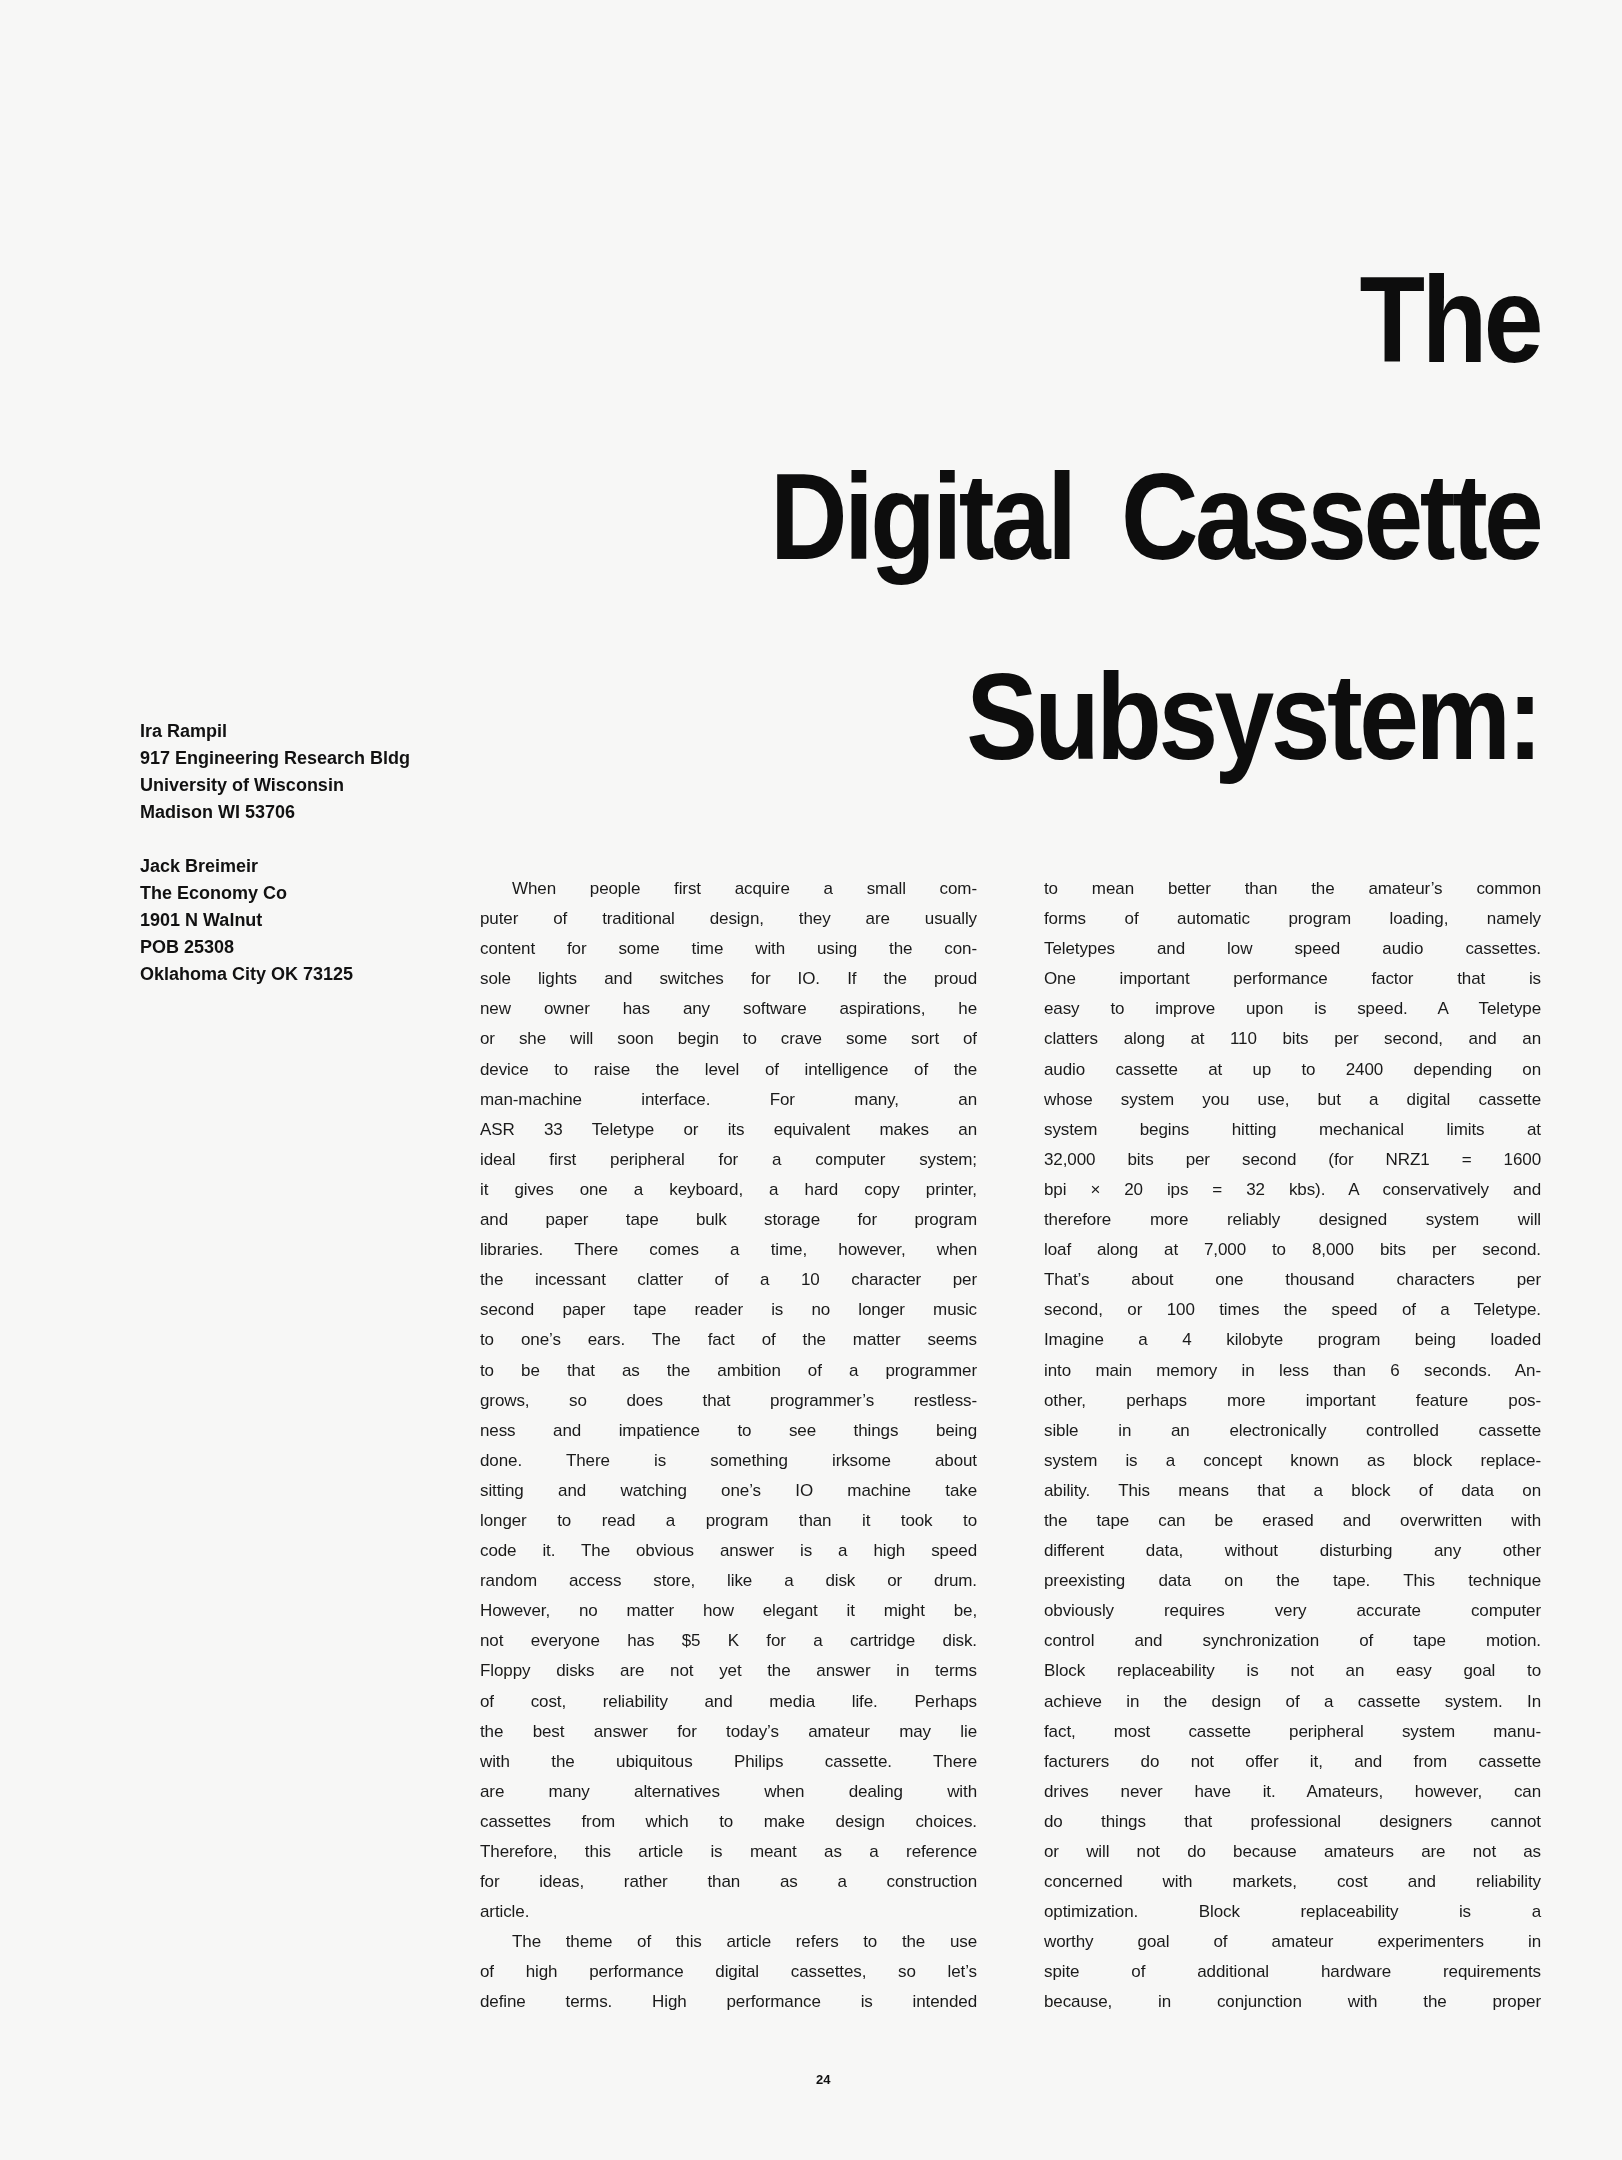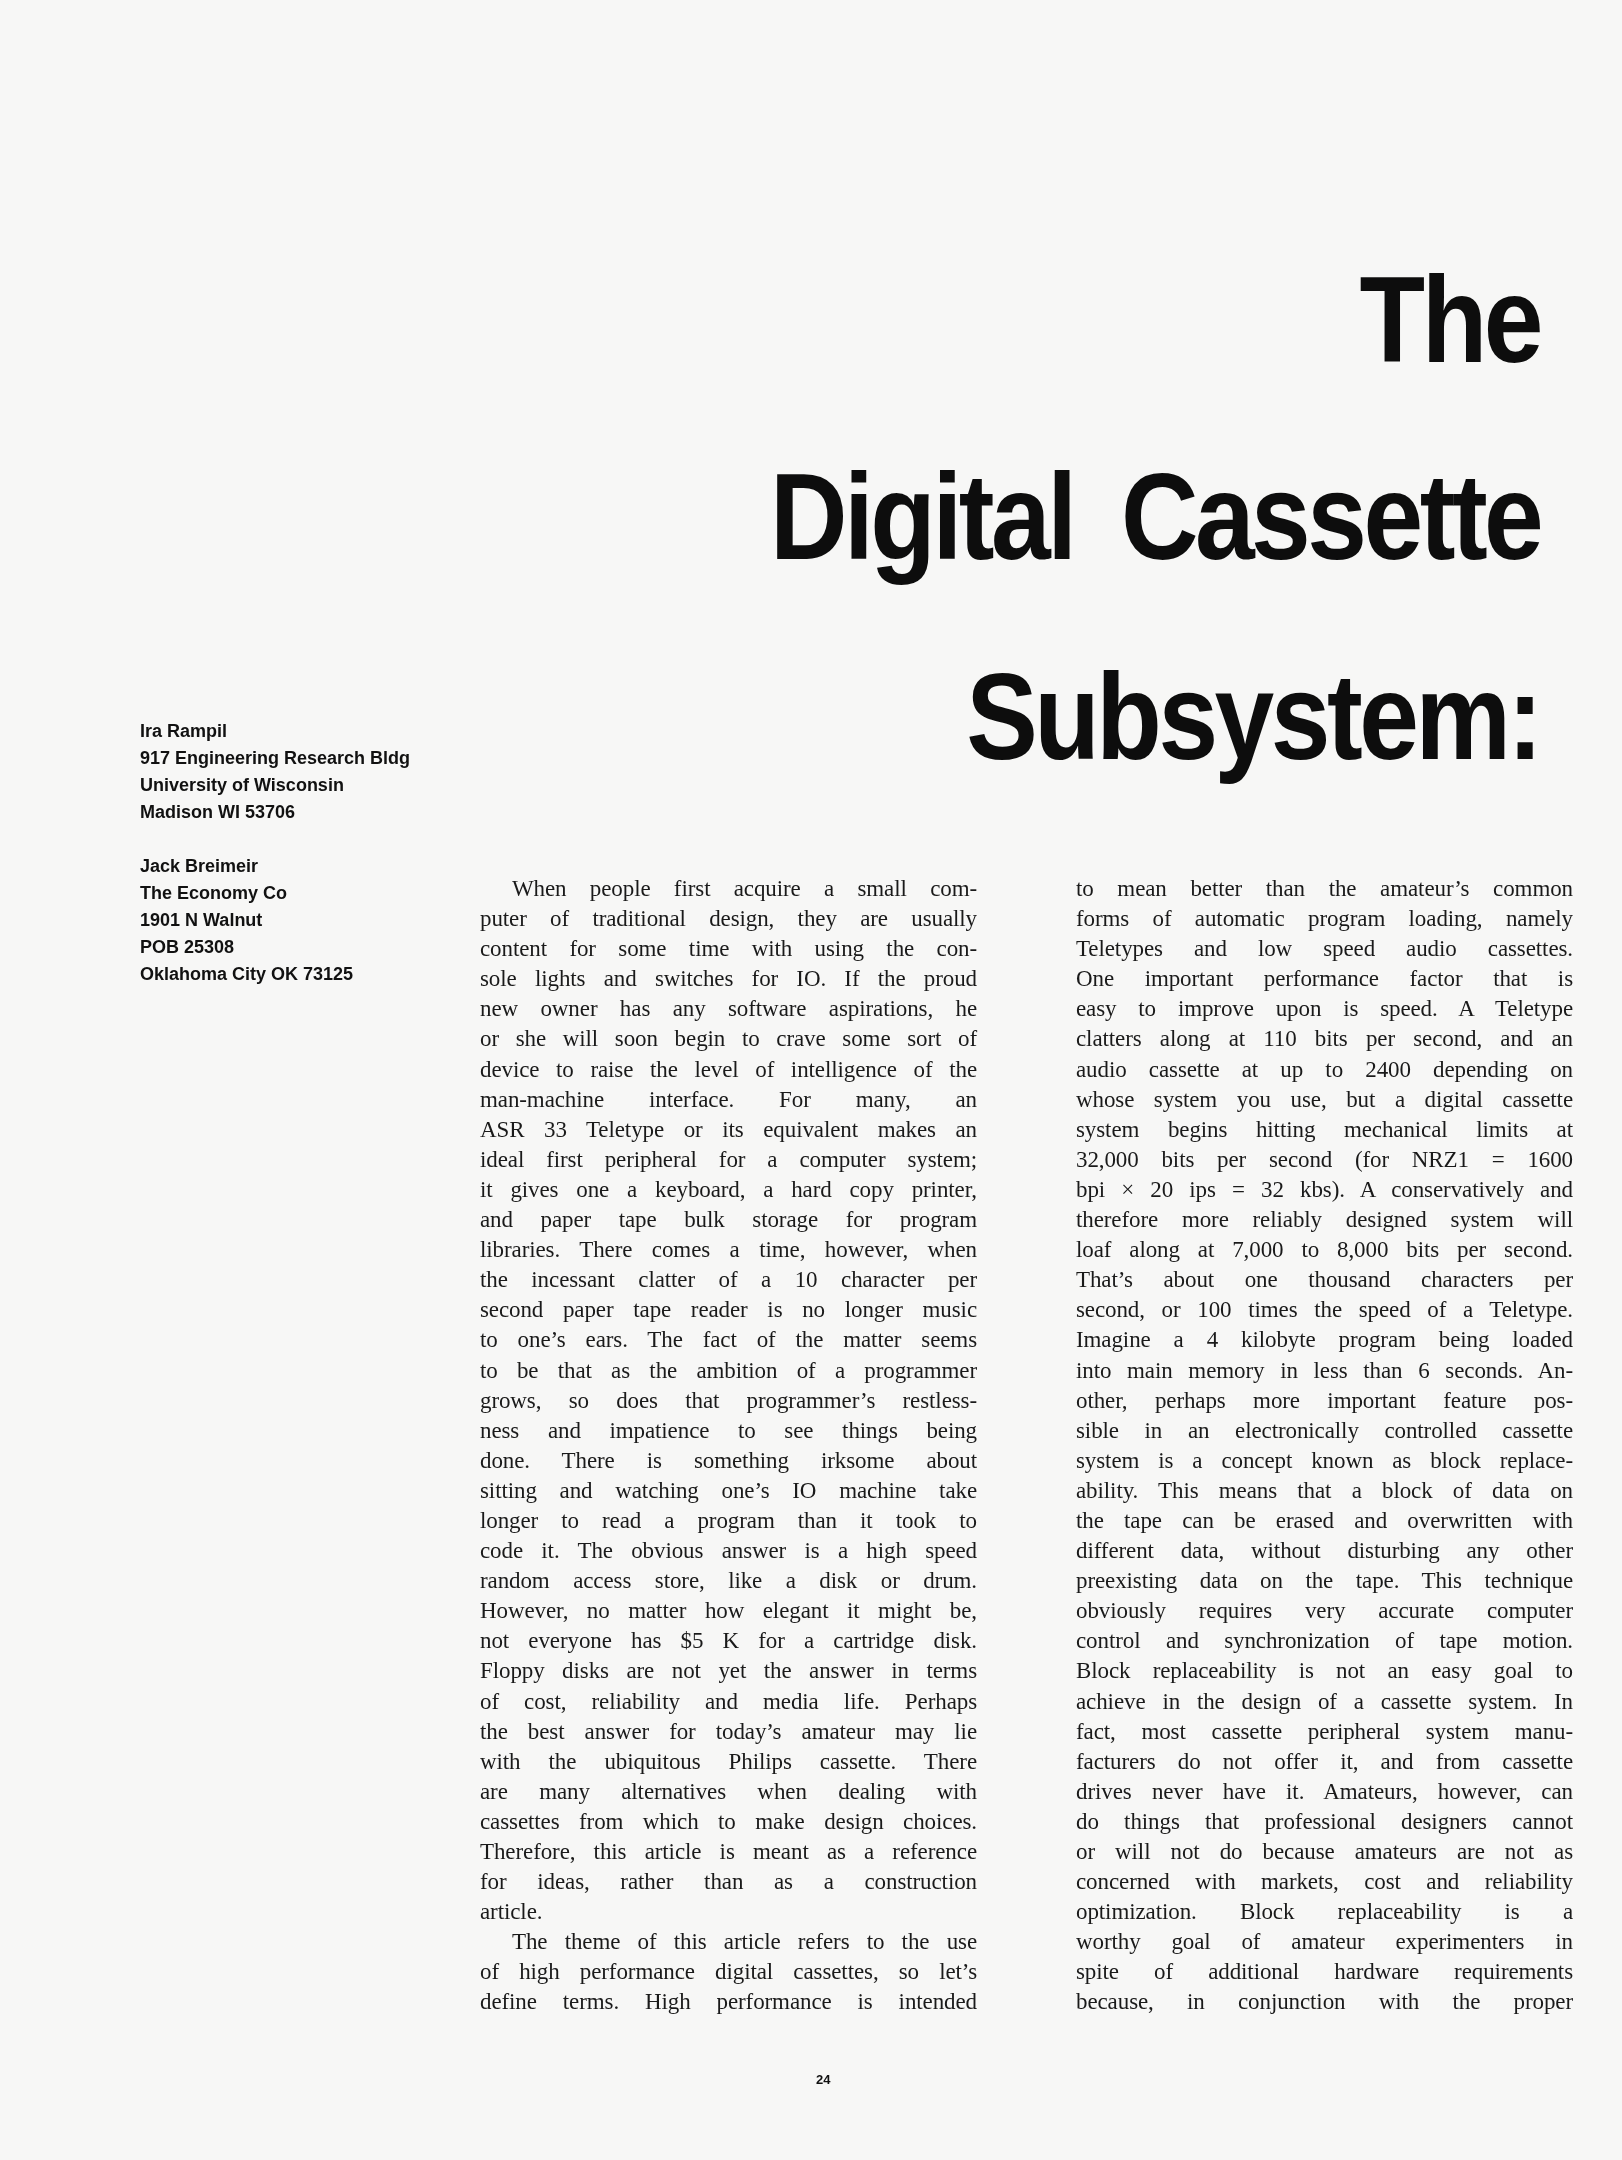--- a/index.html
+++ b/index.html
@@ -51,28 +51,28 @@
       color: #111;
     }
     .author-block { margin-bottom: 27px; }
     .author-line { display: block; white-space: nowrap; margin-left: 20px; }
 
     
     .column {
       position: absolute;
       top: 868px;
       width: 497px;
-      font-family: Liberation Serif, serif;
-      font-size: 23px;
+      font-family: Liberation Sans, sans-serif;
+      font-size: 17px;
       line-height: 30.1px;
       color: #1a1a1a;
       letter-spacing: -0.1px;
     }
     .col-1 { left: 480px; }
-    .col-2 { left: 1044px; margin-left: 32px; }
+    .col-2 { left: 1044px; }
     .body-line {
       display: block;
       height: 30.1px;
       text-align: justify;
       text-align-last: justify;
       white-space: nowrap;
       overflow: visible;
     }
     .body-line.last {
       text-align-last: left;

